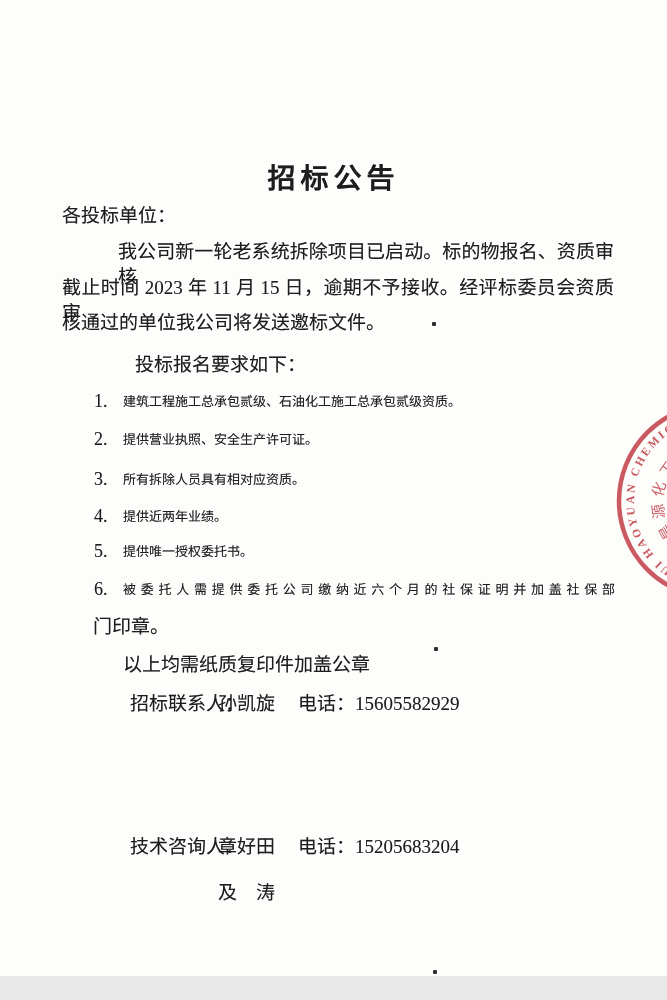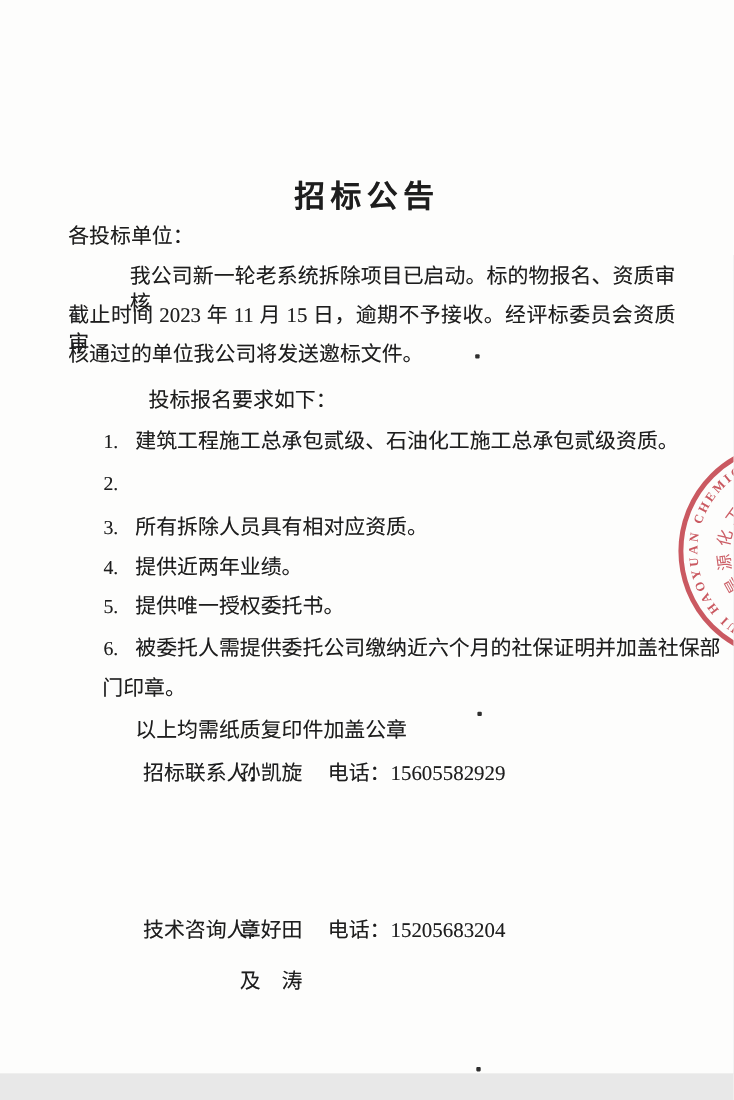--- a/index.html
+++ b/index.html
@@ -30,21 +30,21 @@
   .intro-3{left:62px;top:310px;}
   .req-heading{left:135px;top:352px;}
   .req-row{position:absolute;left:0;width:667px;height:26px;}
   .req-num{
     position:absolute;left:94px;top:0;
     font-size:18px;line-height:25px;
     text-shadow:0 0 .4px rgba(0,0,0,.35);
   }
   .req-txt{
     position:absolute;left:123px;top:0;width:492px;
-    font-size:19px;line-height:25px;white-space:nowrap;
+    font-size:13px;line-height:25px;white-space:nowrap;
     text-shadow:0 0 .4px rgba(0,0,0,.35);
   }
   .req-cont{left:93px;top:614px;}
   .note-line{left:123px;top:652px;}
   .contact-row{position:absolute;left:0;width:667px;height:26px;text-decoration:underline;}
   .c-role{position:absolute;left:130px;font-size:19px;line-height:25px;text-shadow:0 0 .4px rgba(0,0,0,.35);}
   .c-name{position:absolute;left:218px;font-size:19px;line-height:25px;text-shadow:0 0 .4px rgba(0,0,0,.35);text-align:right;}
   .c-phone{position:absolute;left:298px;font-size:19px;line-height:25px;text-shadow:0 0 .4px rgba(0,0,0,.35);}
   .speck{position:absolute;width:4px;height:4px;background:#2e2e2e;border-radius:1px;}
   .speck-1{left:432px;top:322px;}
@@ -66,20 +66,21 @@
   <div class="line intro-3">核通过的单位我公司将发送邀标文件。</div>
 
   <div class="line req-heading">投标报名要求如下：</div>
 
   <div class="req-row" style="top:389px">
     <span class="req-num">1.</span>
     <span class="req-txt">建筑工程施工总承包贰级、石油化工施工总承包贰级资质。</span>
   </div>
   <div class="req-row" style="top:427px">
     <span class="req-num">2.</span>
+    <span class="req-txt">提供营业执照、安全生产许可证。</span>
   </div>
   <div class="req-row" style="top:467px">
     <span class="req-num">3.</span>
     <span class="req-txt">所有拆除人员具有相对应资质。</span>
   </div>
   <div class="req-row" style="top:504px">
     <span class="req-num">4.</span>
     <span class="req-txt">提供近两年业绩。</span>
   </div>
   <div class="req-row" style="top:539px">

